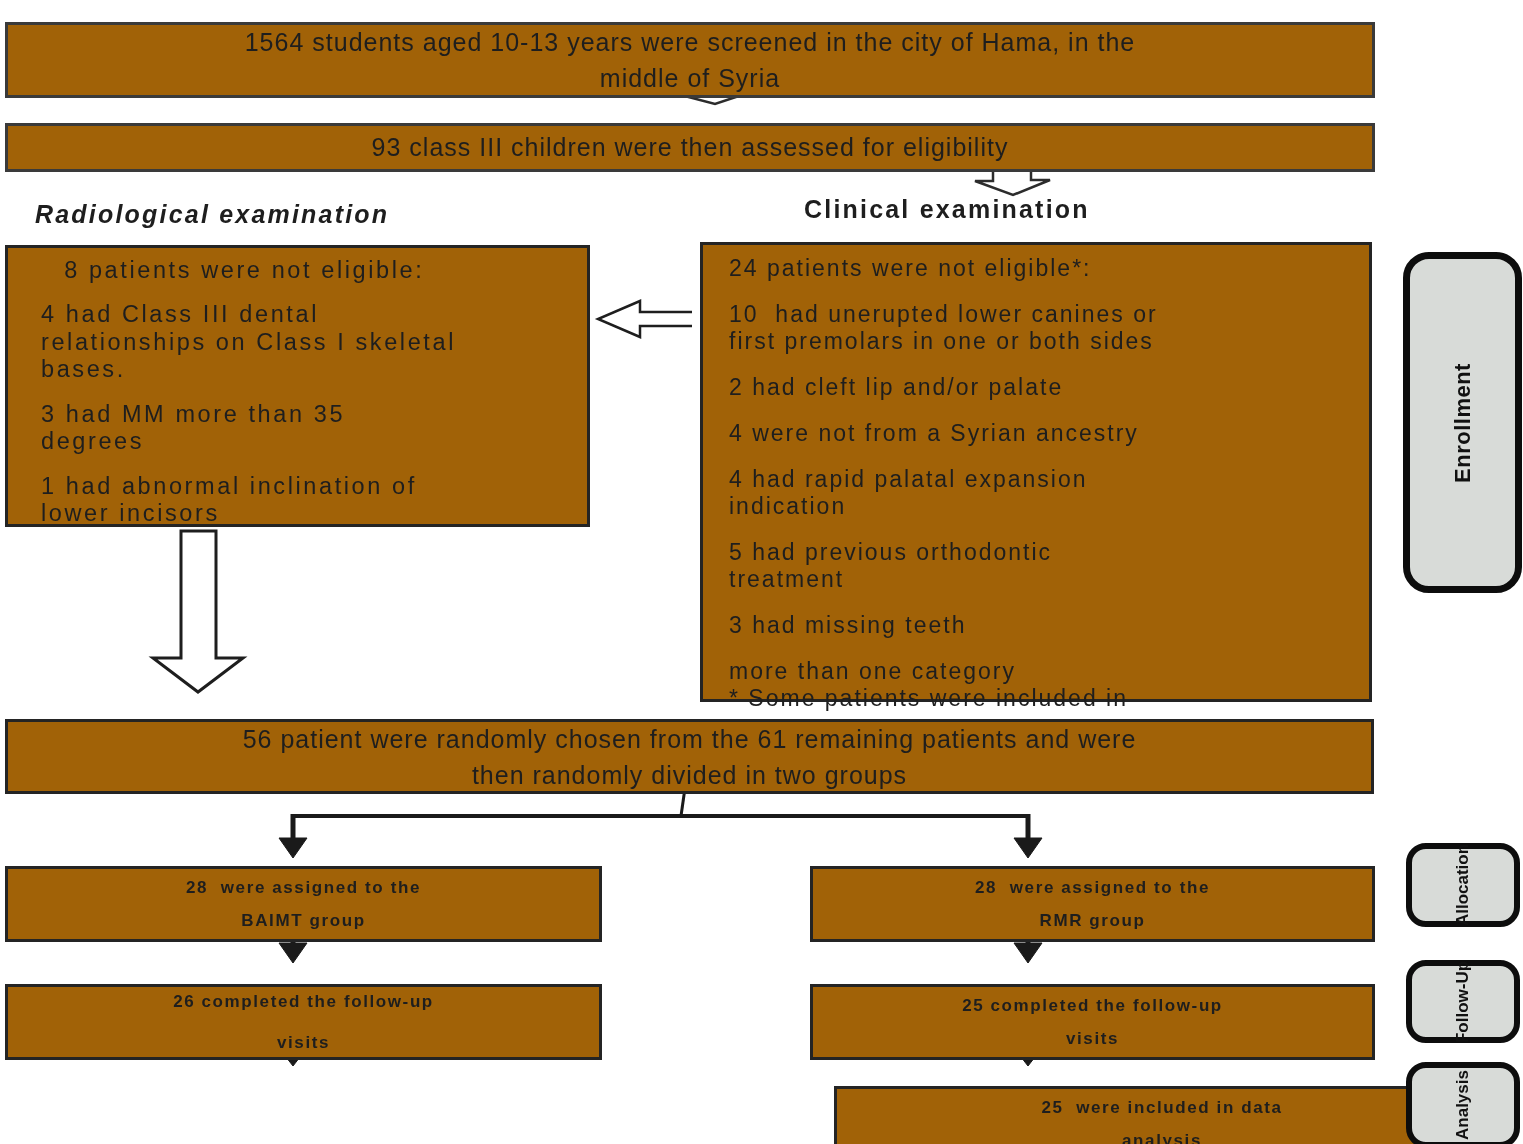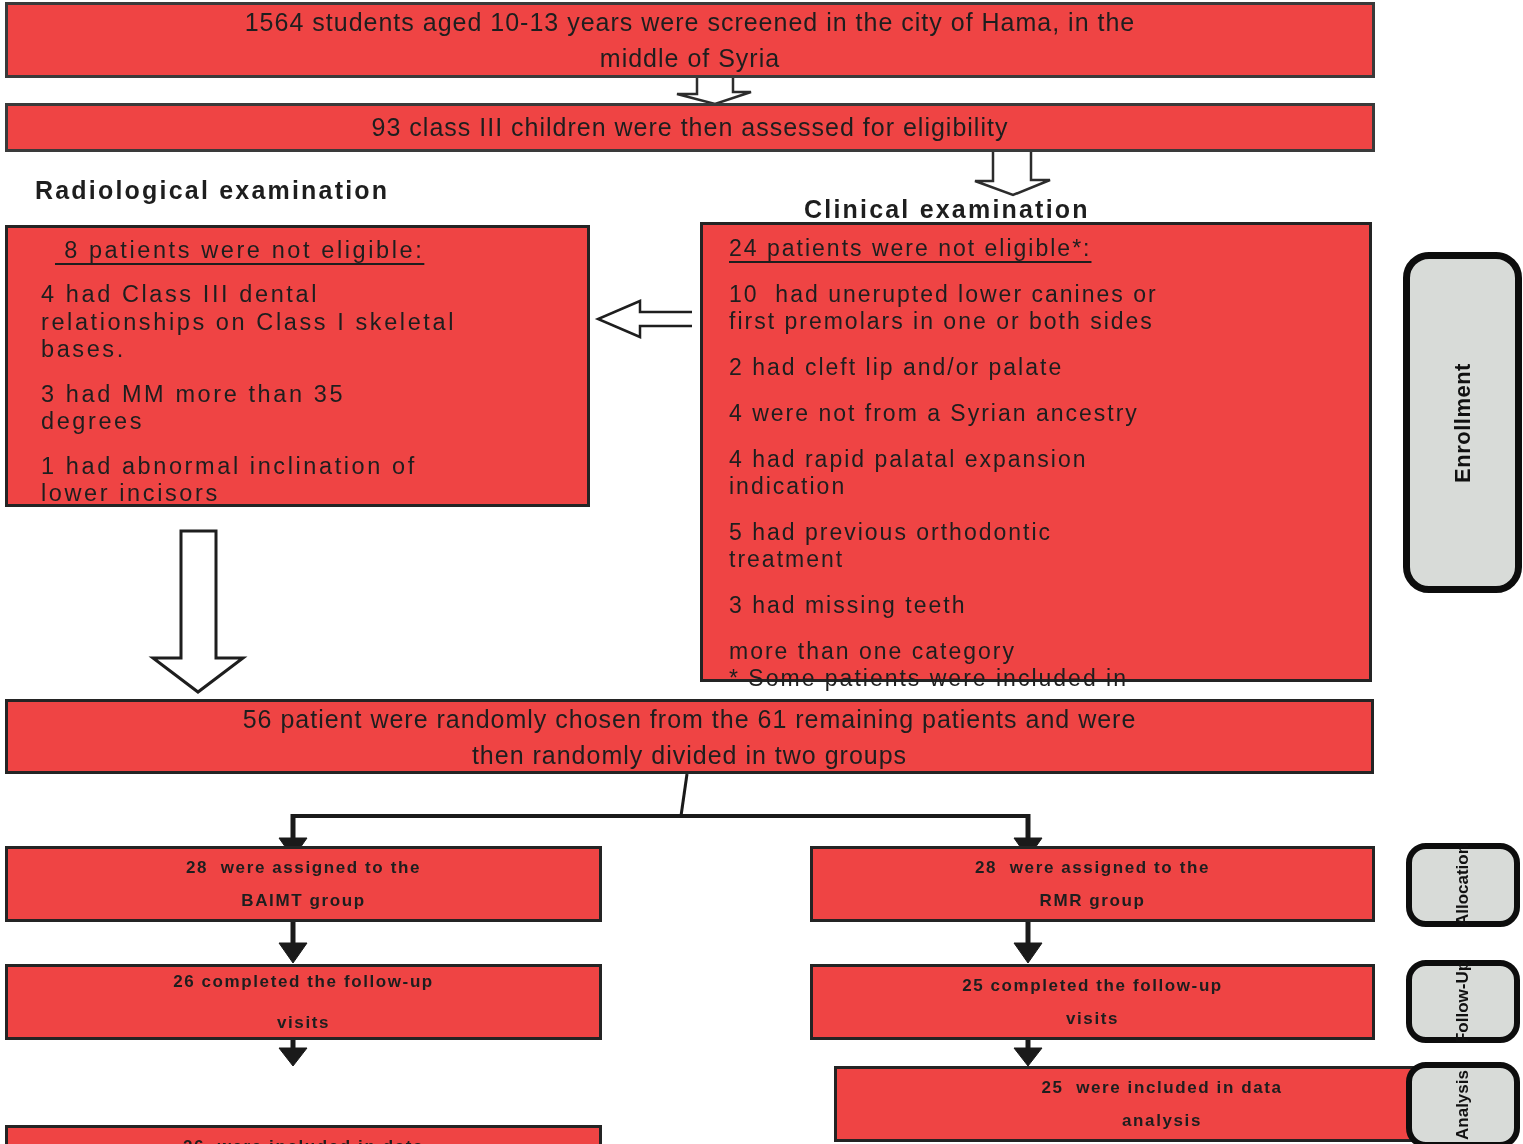--- a/index.html
+++ b/index.html
@@ -15,48 +15,48 @@
     background:#ffffff;
     font-family:"Liberation Sans","DejaVu Sans",sans-serif;
     color:var(--ink);
   }
   .links{position:absolute;left:0;top:0;pointer-events:none;}
 
   .box{
     position:absolute;
     box-sizing:border-box;
     border:3px solid var(--border);
-    background:#ef4444;
+    background:#a16207;
+    margin-top:20px;
   }
   .center{
     display:flex;flex-direction:column;align-items:center;justify-content:center;
     text-align:center;
   }
   .ln{display:block;white-space:pre;}
 
   
   .screened{left:5px;top:2px;width:1370px;height:76px;border-color:#3a3a3a;}
   .screened .ln{font-size:25px;line-height:36px;letter-spacing:1px;}
   .assessed{left:5px;top:103px;width:1370px;height:49px;border-color:#3a3a3a;}
   .assessed .ln{font-size:25px;line-height:25px;letter-spacing:1px;}
   .random{left:5px;top:699px;width:1369px;height:75px;}
   .random .ln{font-size:25px;line-height:36px;letter-spacing:1px;}
 
   
   .heading{
     position:absolute;
     font-weight:bold;font-size:25px;letter-spacing:2.2px;white-space:pre;
   }
-  .h-rad{left:35px;top:176px;}
+  .h-rad{left:35px;top:200px;font-style:italic;}
   .h-clin{left:804px;top:195px;}
 
   
   .excl{padding-top:8px;}
   .excl .excl-title{
-    text-decoration:underline;
     text-underline-offset:5px;
     white-space:pre;
     margin-bottom:17px;
   }
   .excl p{margin:0;}
   .rad-box{left:5px;top:225px;width:585px;height:282px;padding-left:33px;padding-right:6px;}
   .rad-box .excl-title{font-size:23.5px;letter-spacing:2.6px;line-height:28px;padding-left:14px;}
   .rad-box .ln{font-size:23.5px;letter-spacing:2.6px;line-height:27.5px;}
   .rad-box p{margin-bottom:17px;}
   .clin-box{left:700px;top:222px;width:672px;height:460px;padding-left:26px;padding-right:6px;padding-top:10px;}

